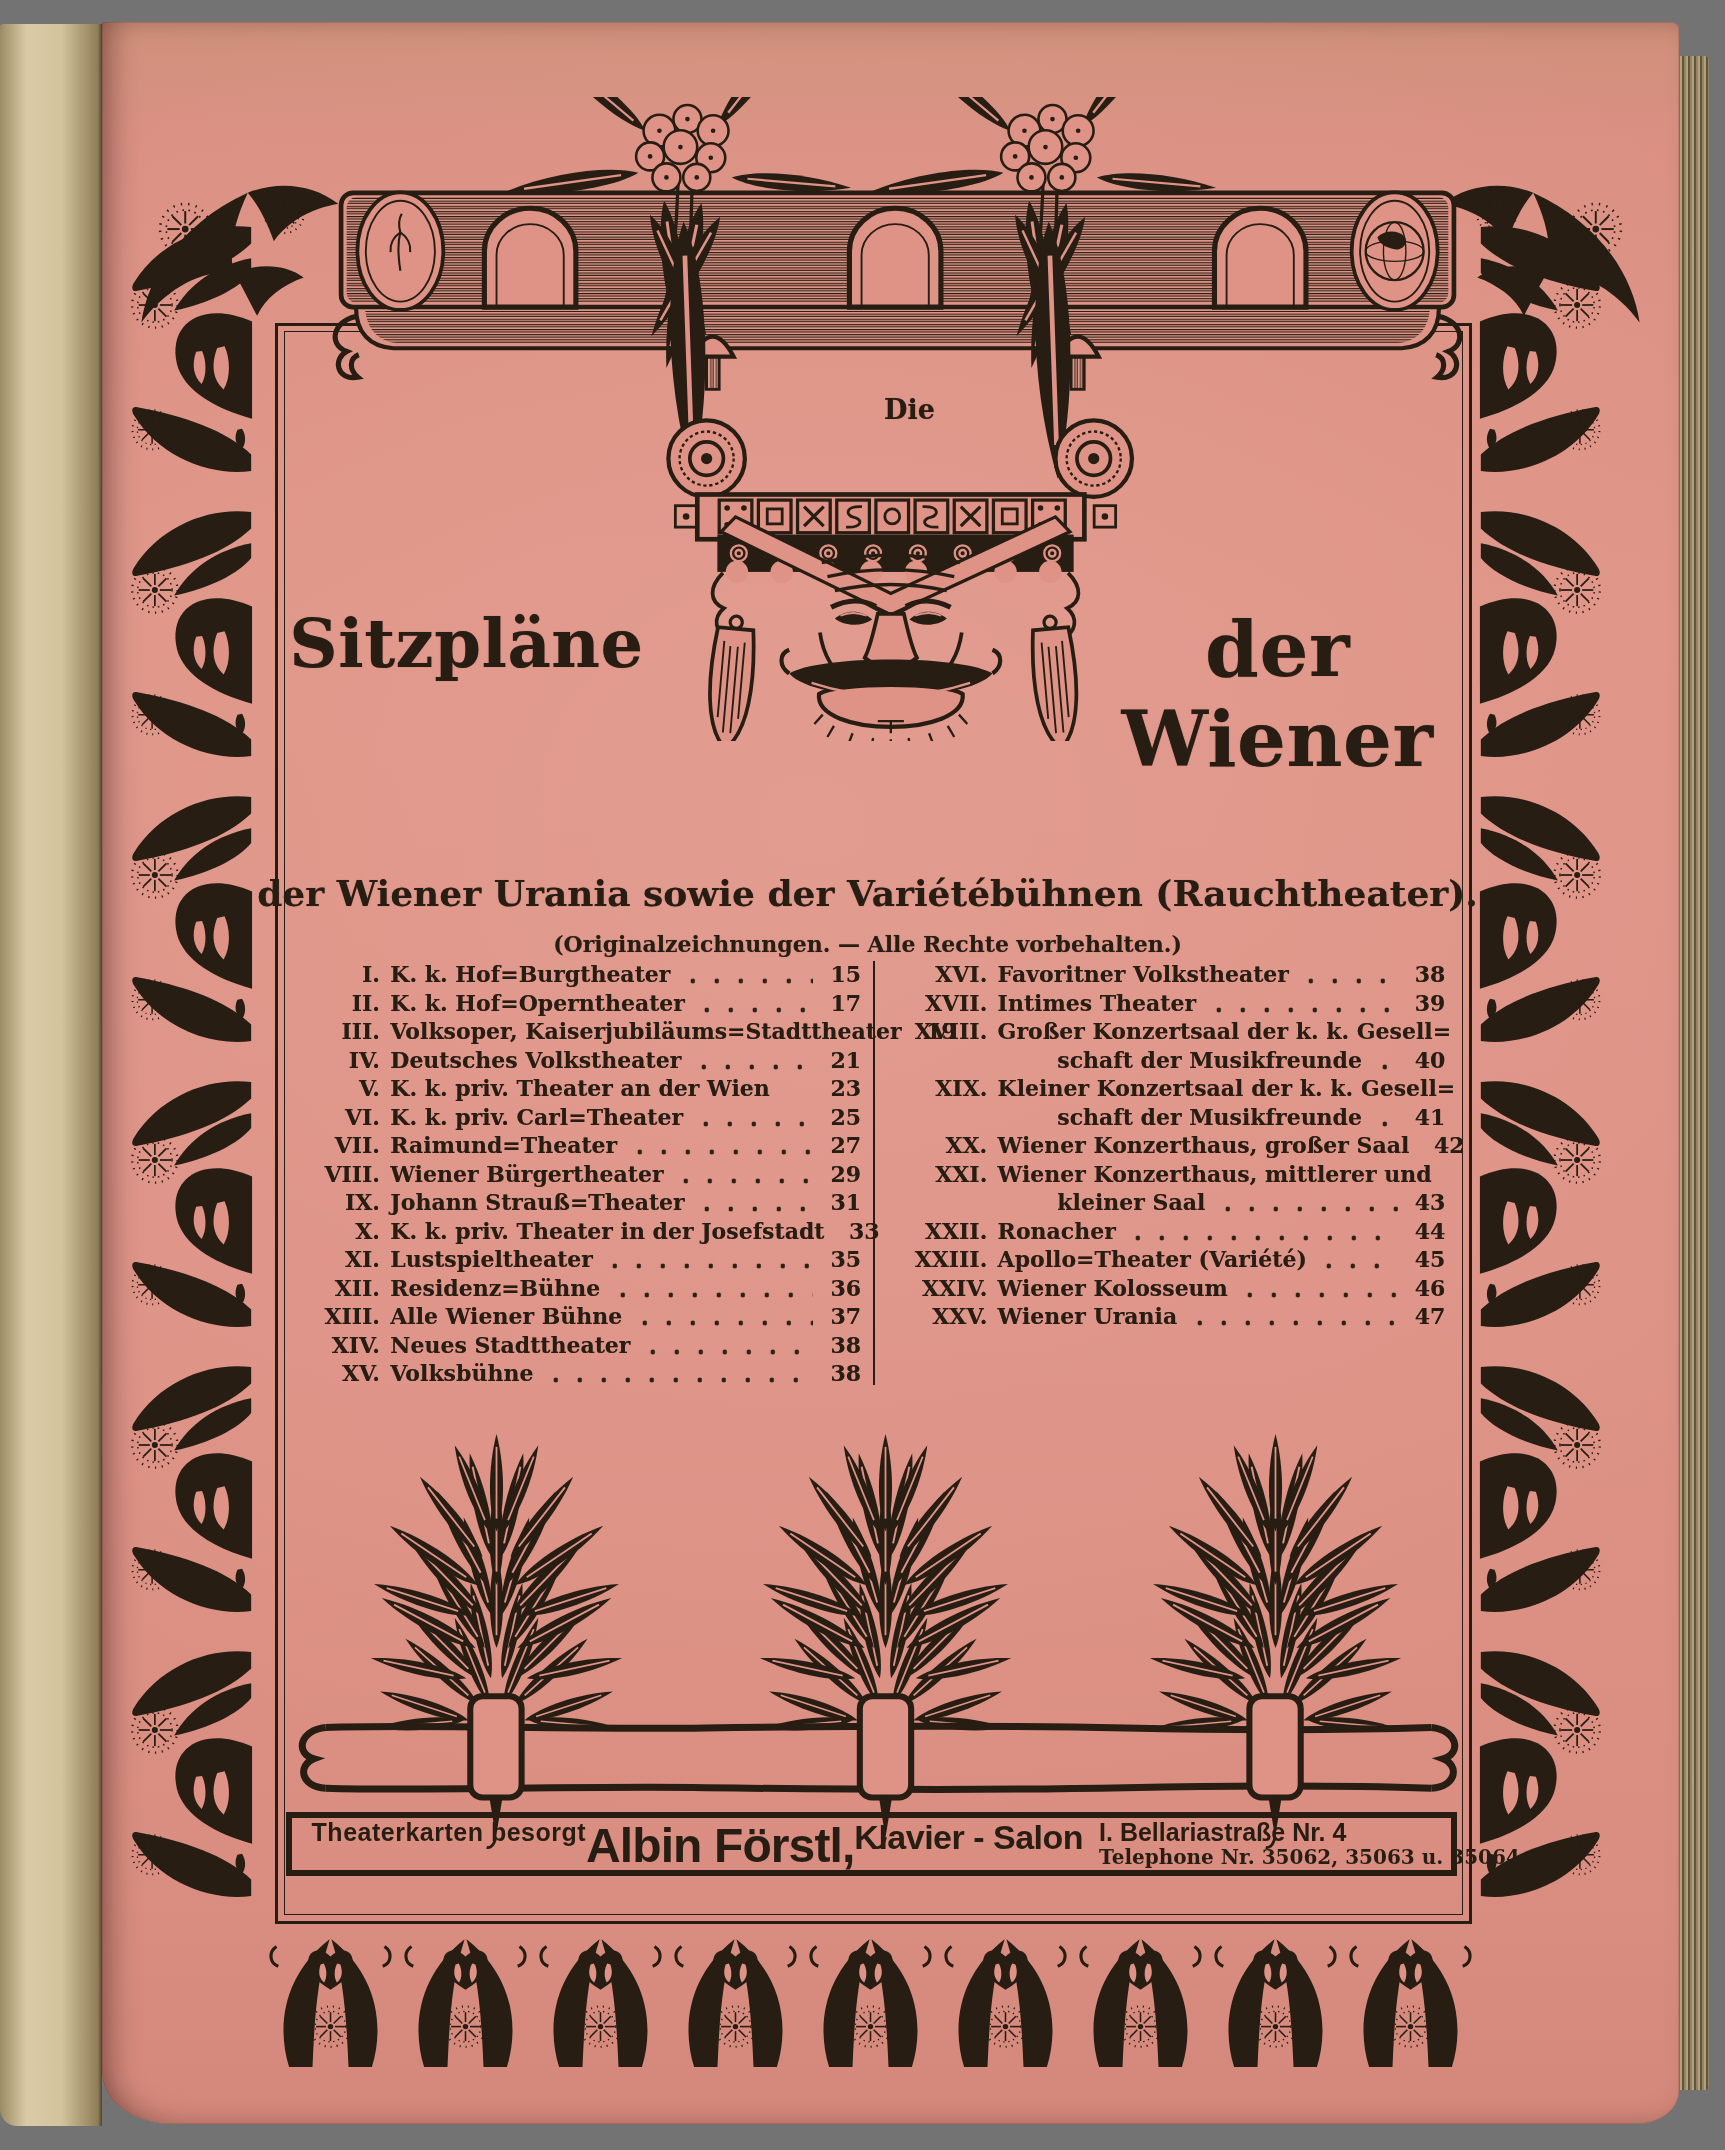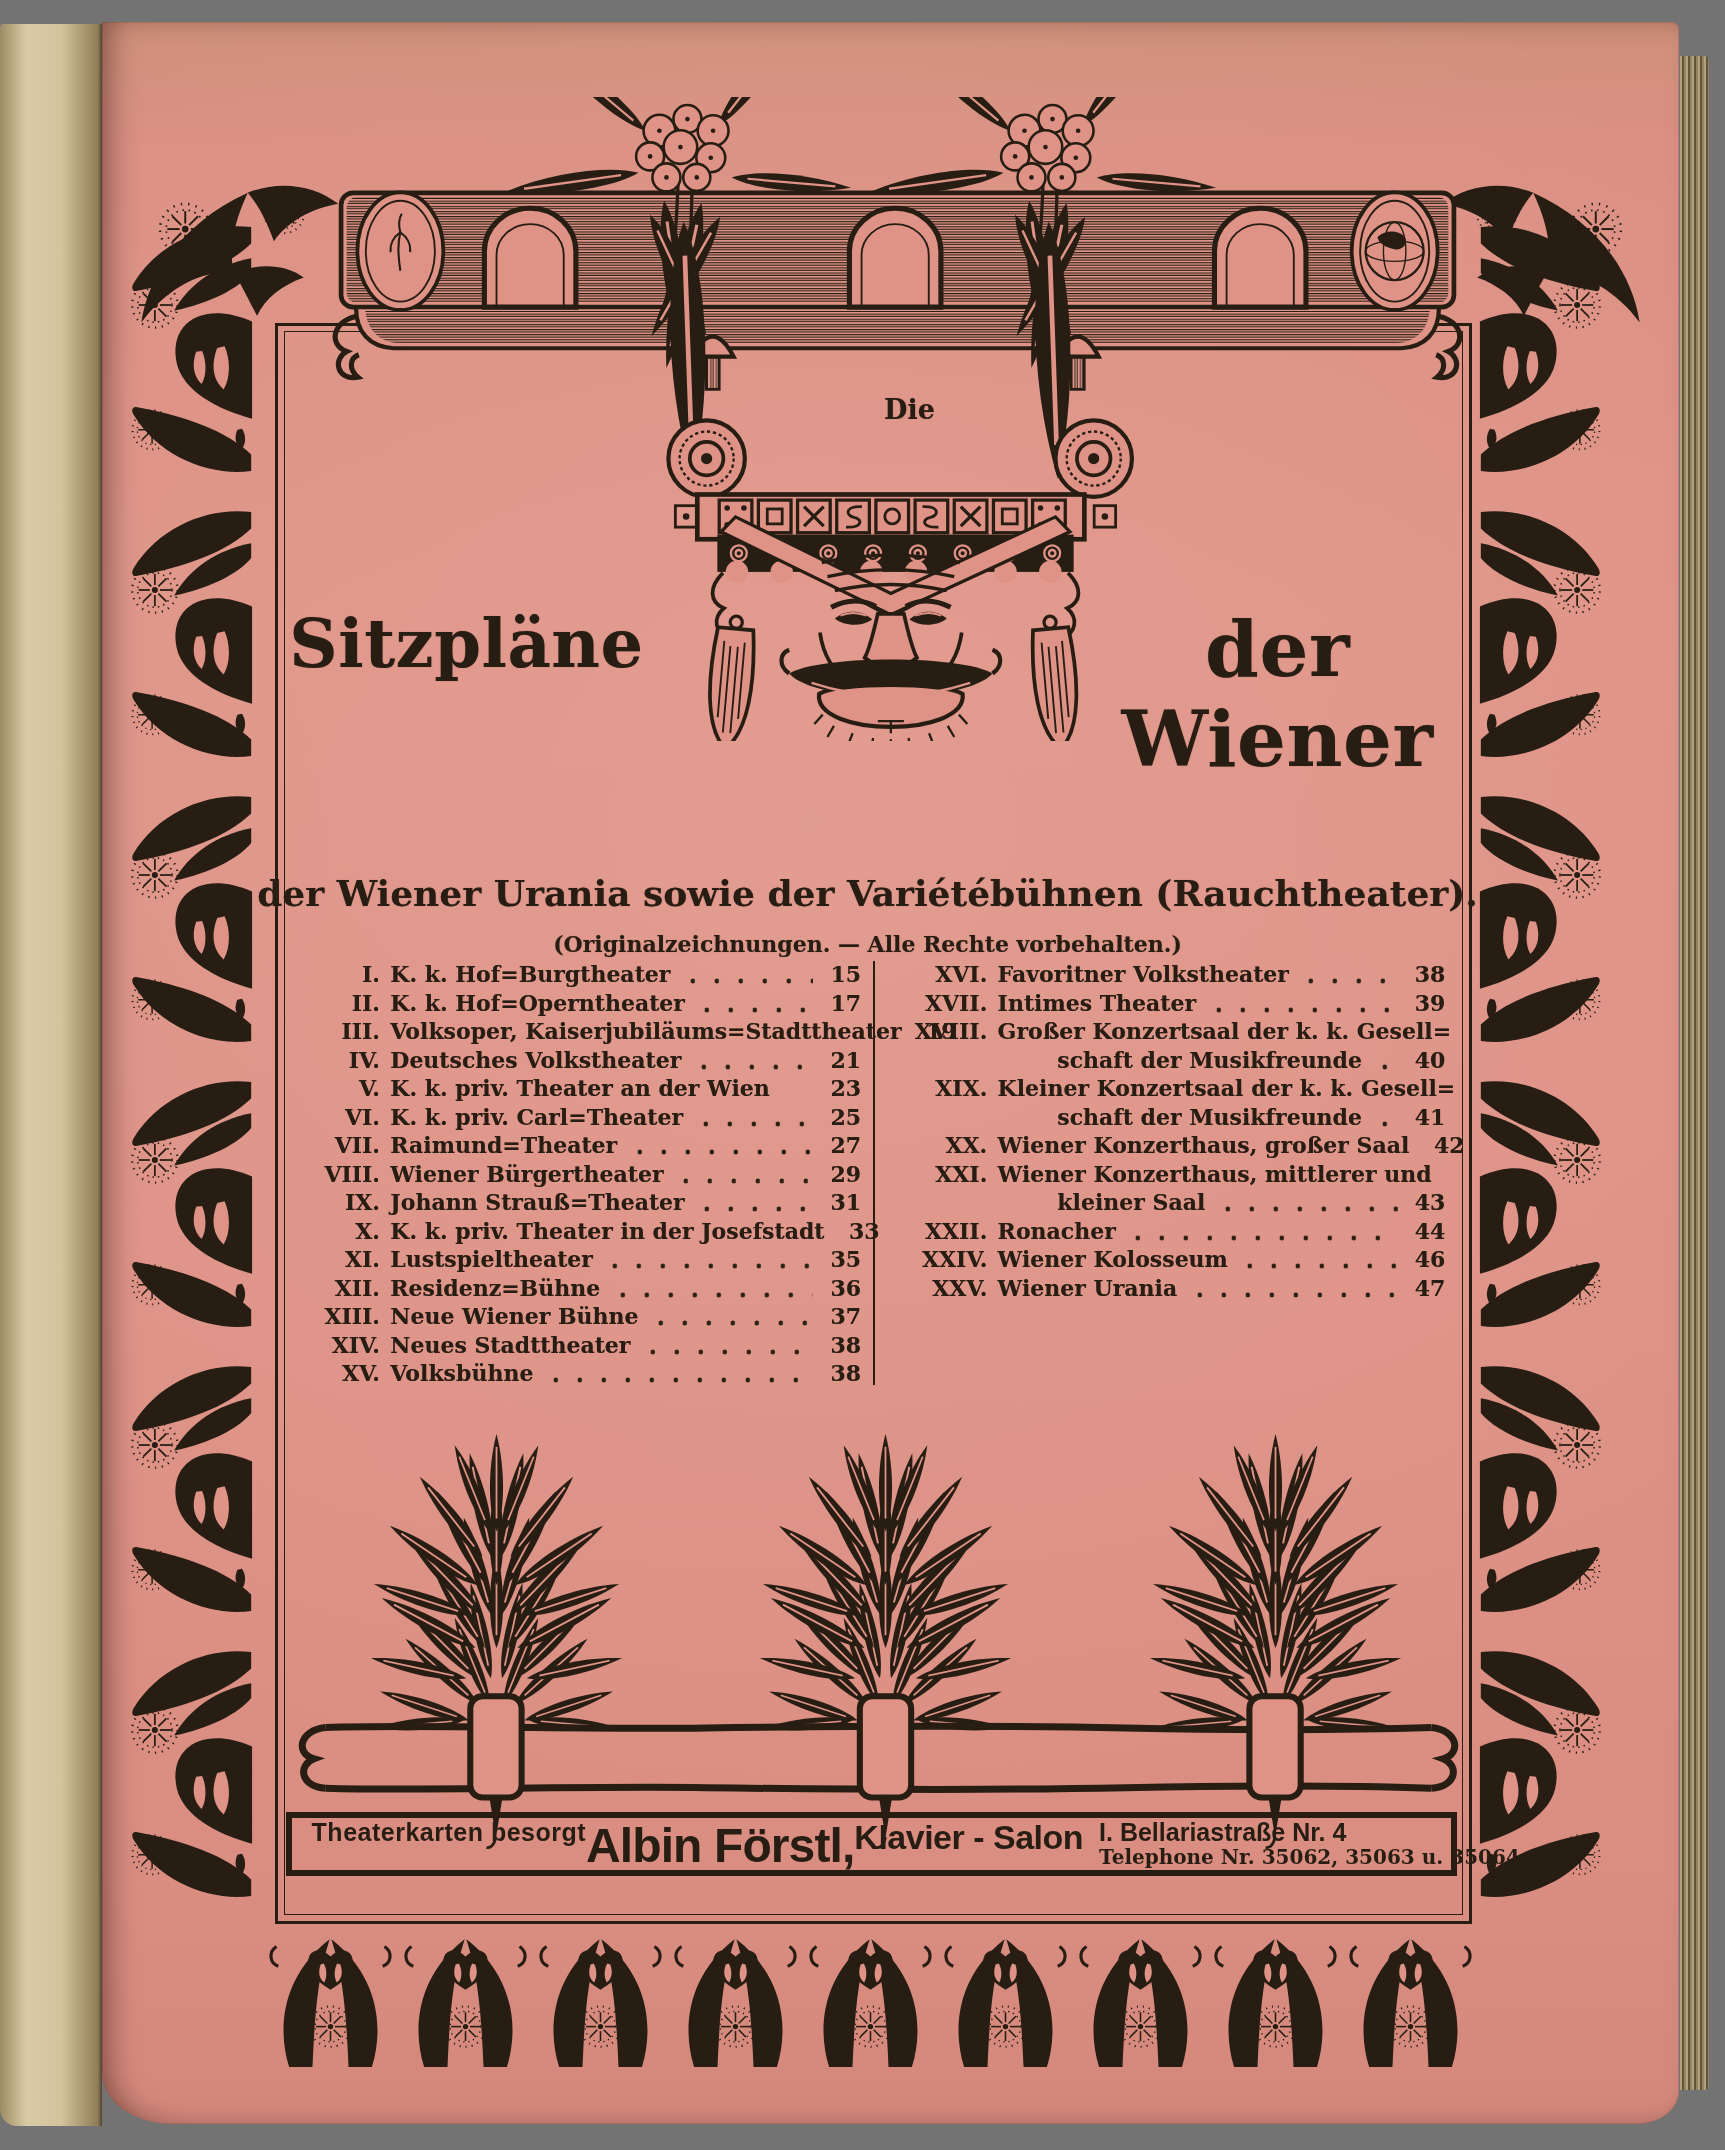--- a/index.html
+++ b/index.html
@@ -537,21 +537,21 @@
 
           <div class="trow">
             <span class="num">XII.</span>
             <span class="ttl">Residenz=Bühne</span>
             <span class="leader"></span>
             <span class="pg">36</span>
           </div>
 
           <div class="trow">
             <span class="num">XIII.</span>
-            <span class="ttl">Neue Wiener Bühne</span>
+            <span class="ttl">Alle Wiener Bühne</span>
             <span class="leader"></span>
             <span class="pg">37</span>
           </div>
 
           <div class="trow">
             <span class="num">XIV.</span>
             <span class="ttl">Neues Stadttheater</span>
             <span class="leader"></span>
             <span class="pg">38</span>
           </div>
@@ -629,20 +629,26 @@
             <span class="pg">43</span>
           </div>
 
           <div class="trow">
             <span class="num">XXII.</span>
             <span class="ttl">Ronacher</span>
             <span class="leader"></span>
             <span class="pg">44</span>
           </div>
 
+          <div class="trow">
+            <span class="num">XXIII.</span>
+            <span class="ttl">Apollo=Theater (Variété)</span>
+            <span class="leader"></span>
+            <span class="pg">45</span>
+          </div>
 
           <div class="trow">
             <span class="num">XXIV.</span>
             <span class="ttl">Wiener Kolosseum</span>
             <span class="leader"></span>
             <span class="pg">46</span>
           </div>
 
           <div class="trow">
             <span class="num">XXV.</span>

